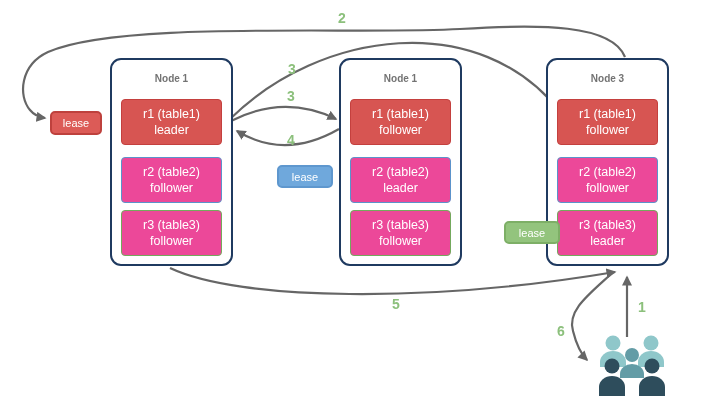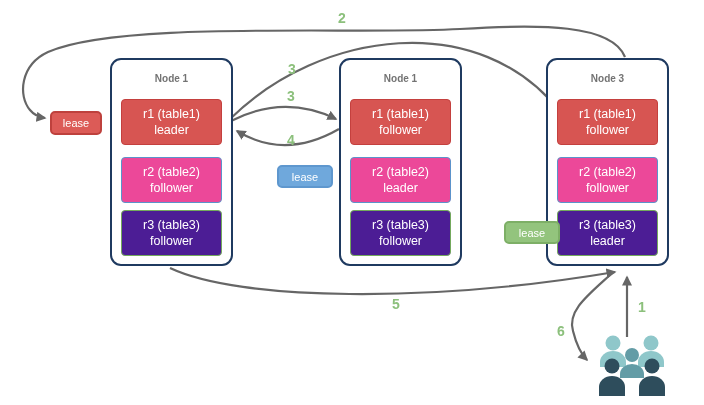--- a/index.html
+++ b/index.html
@@ -18,21 +18,21 @@
     font-size:10px;font-weight:bold;color:#737373;
   }
   .range-box{
     position:absolute;left:9px;right:9px;height:46px;border-radius:4px;
     display:flex;flex-direction:column;align-items:center;justify-content:center;
     color:#ffffff;font-size:12.5px;line-height:1.3;text-align:center;box-sizing:border-box;
   }
   .range-0{top:39px;} .range-1{top:97px;} .range-2{top:150px;}
   .range-red{background:#D75552;border:1px solid #C4403E;}
   .range-blue{background:#ec4899;border:1px solid #5B93CB;}
-  .range-green{background:#4c1d95;border:1px solid #74A95D;}
+  .range-green{background:#ec4899;border:1px solid #74A95D;}
   .lease{
     position:absolute;display:flex;align-items:center;justify-content:center;
     color:#ffffff;font-size:11px;border-radius:5px;box-sizing:border-box;
   }
   #lease-red{left:50px;top:111px;width:52px;height:24px;background:#DC5B57;border:2px solid #BE413D;}
   #lease-blue{left:277px;top:165px;width:56px;height:23px;background:#6FA8DC;border:2px solid #5E97CE;}
   #lease-green{left:504px;top:221px;width:56px;height:23px;background:#93C47D;border:2px solid #7DAF66;}
   .step-label{
     position:absolute;transform:translate(-50%,-50%);
     font-size:14px;font-weight:bold;color:#8CC07C;

